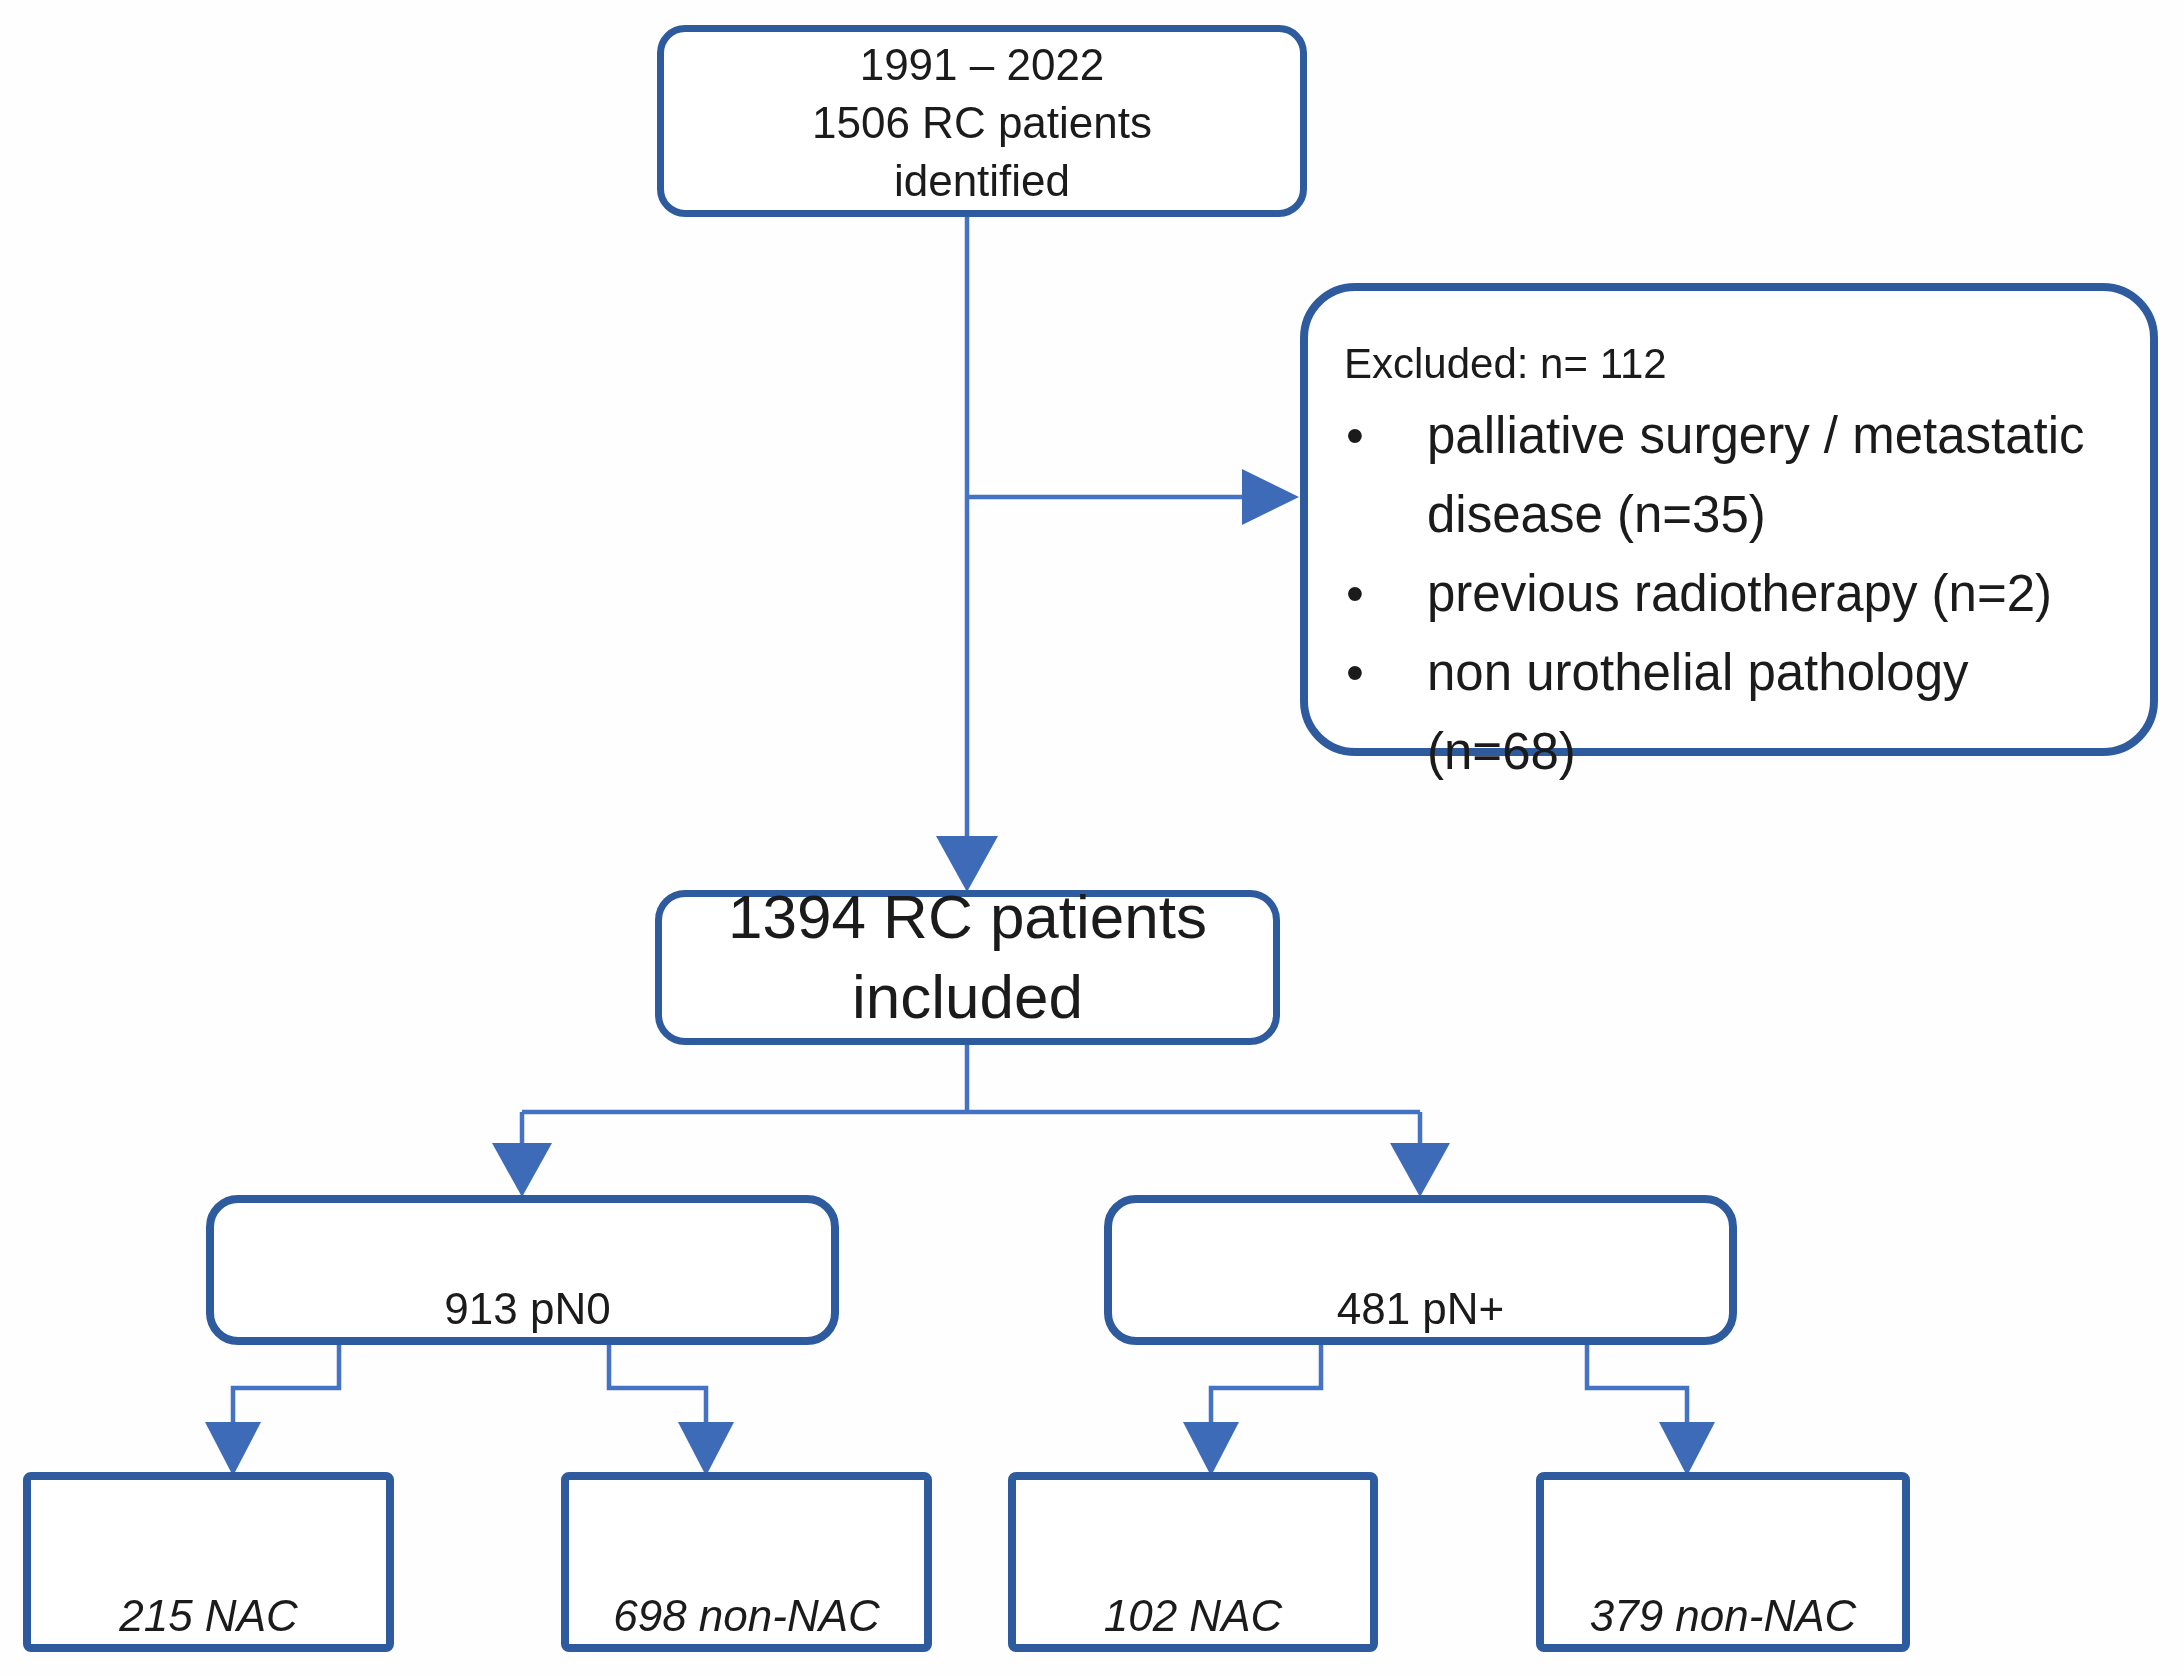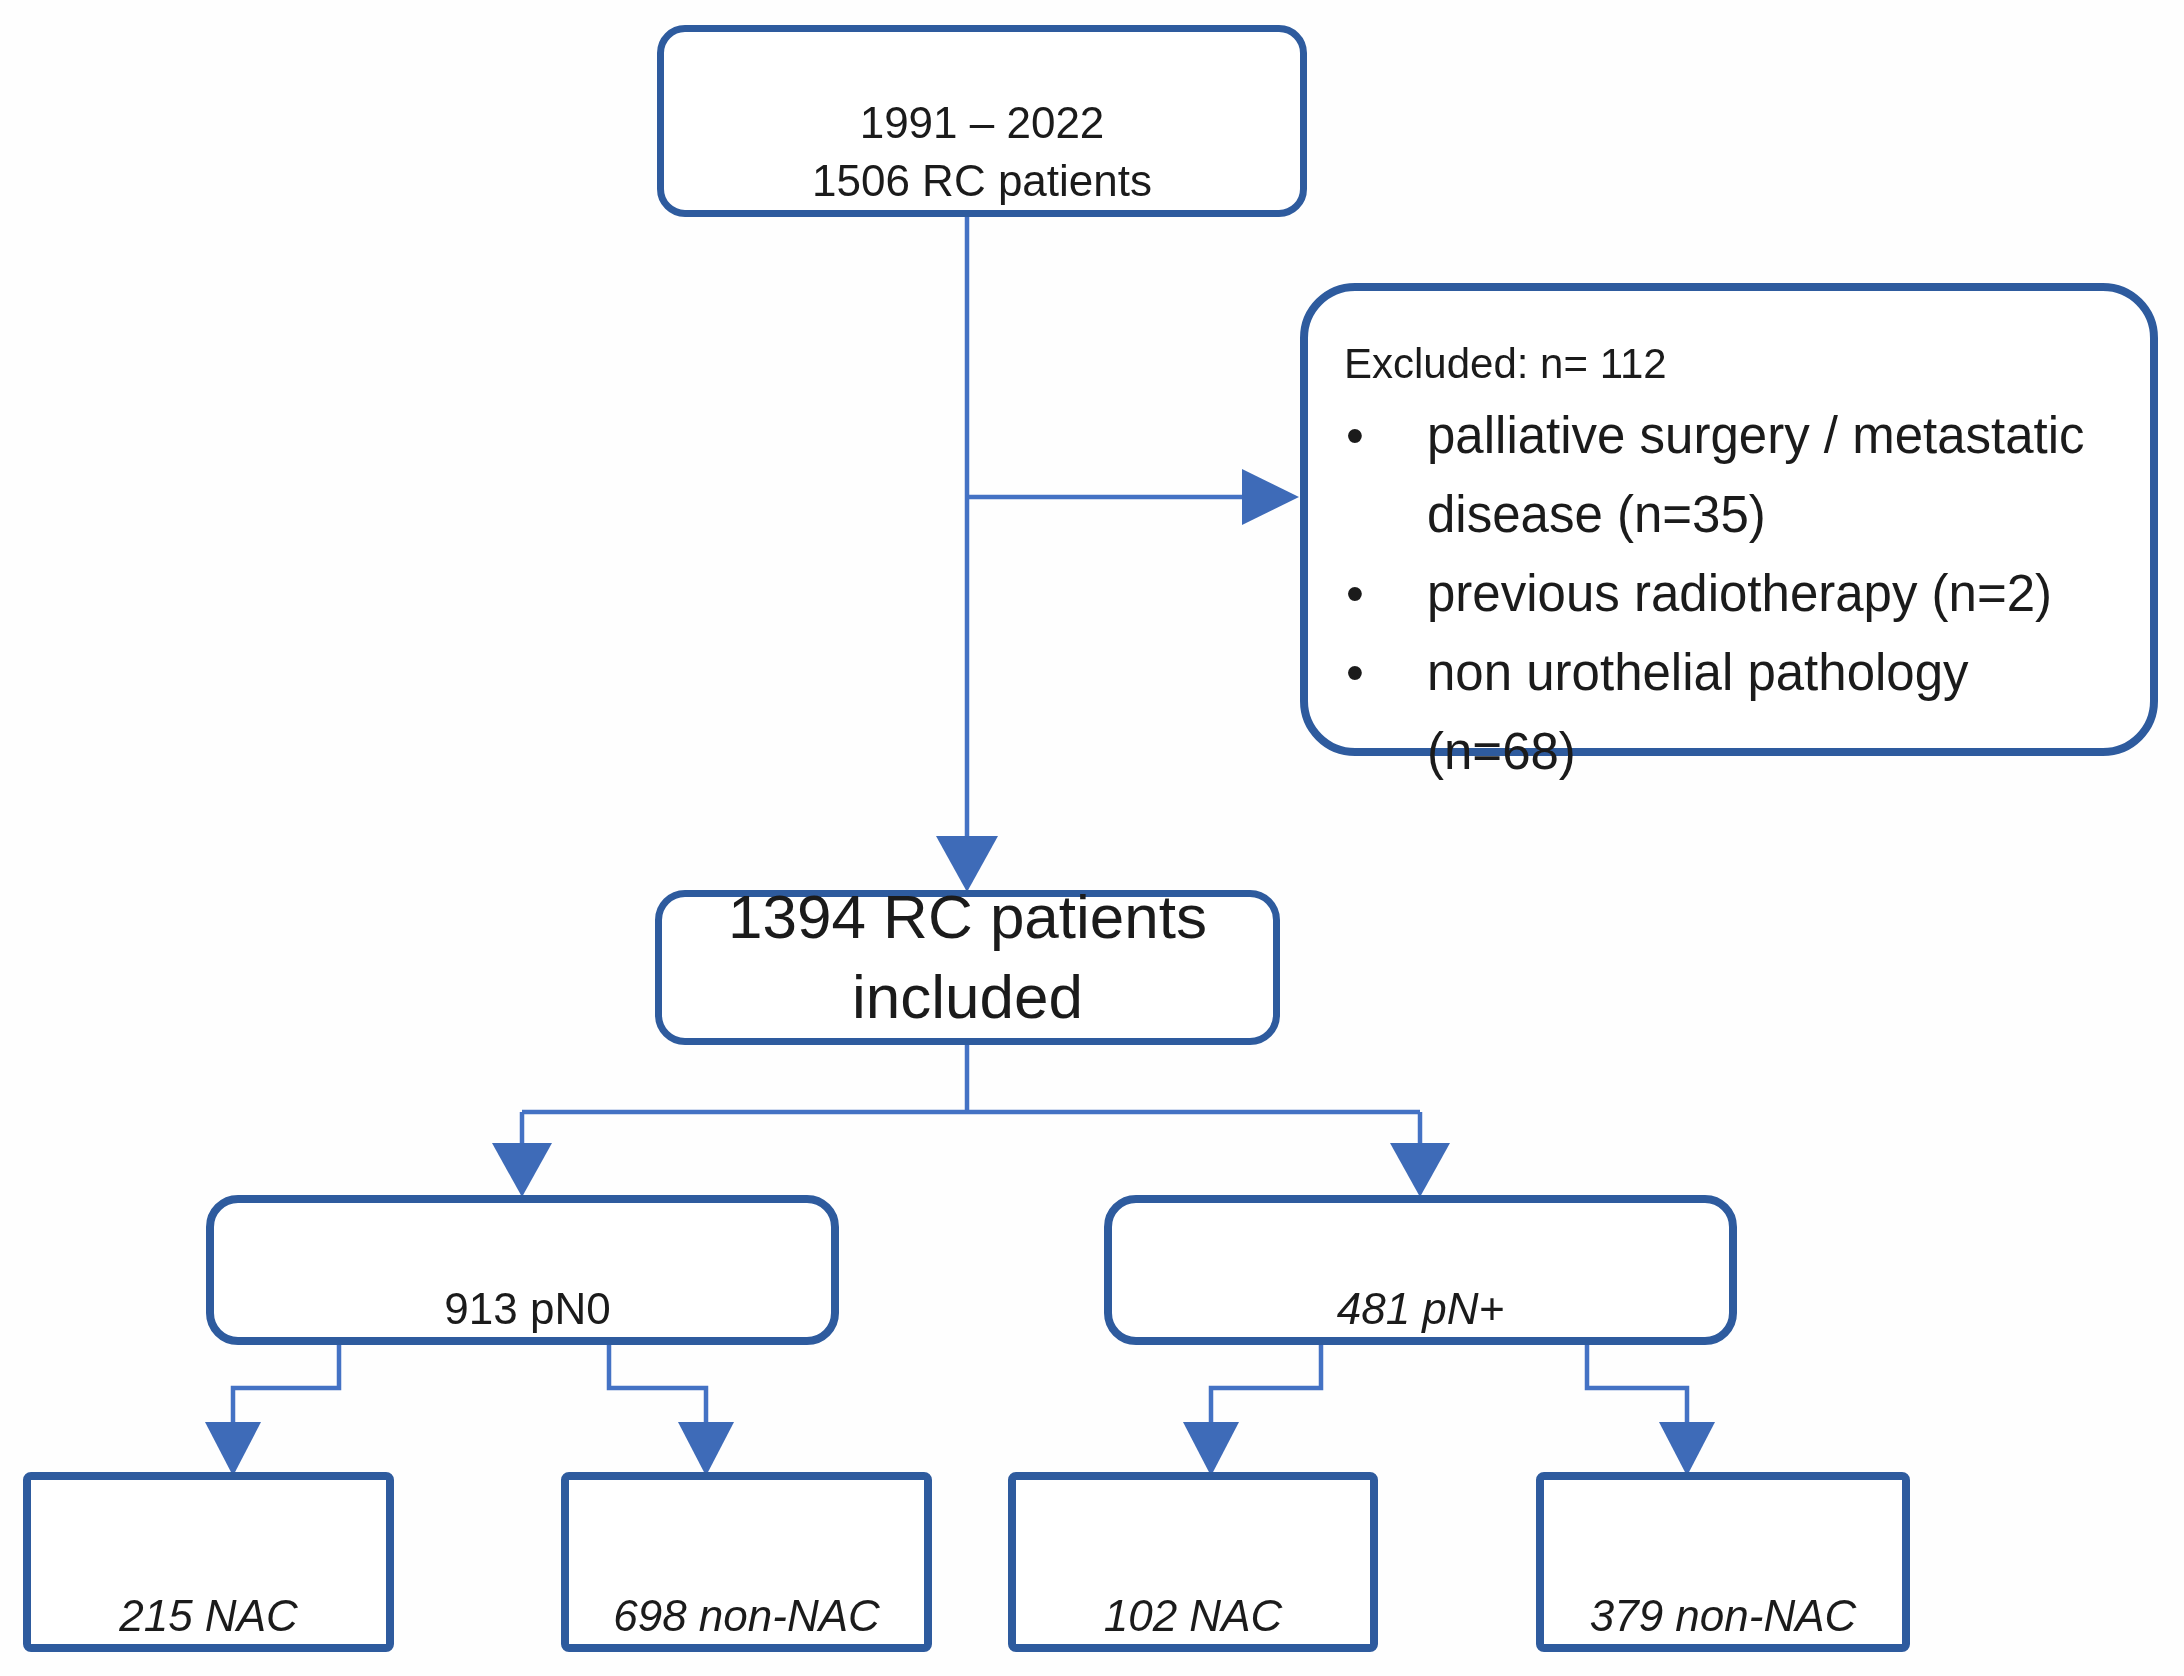--- a/index.html
+++ b/index.html
@@ -84,21 +84,21 @@
     left: 655px; top: 890px; width: 625px; height: 155px;
     border-radius: 30px;
   }
   .node-included .box-label { font-size: 62px; }
   .node-pn0 {
     left: 206px; top: 1195px; width: 633px; height: 150px;
     border-radius: 32px; border-width: 8px; padding-left: 10px;
   }
   .node-pnplus {
     left: 1104px; top: 1195px; width: 633px; height: 150px;
-    border-radius: 32px; border-width: 8px; font-style: italic;
+    border-radius: 32px; border-width: 8px;
   }
   .leaf {
     top: 1472px; height: 180px;
     border-radius: 8px; border-width: 8px; font-style: italic;
   }
   .node-pn0-nac    { left: 23px;   width: 371px; }
   .node-pn0-nonnac { left: 561px;  width: 371px; }
   .node-pnplus-nac { left: 1008px; width: 370px; }
   .node-pnplus-nonnac { left: 1536px; width: 374px; }
 </style>
@@ -152,20 +152,21 @@
     <g>
       <path class="ln" d="M1587 1345 V1388 H1687 V1424"></path>
       <polygon class="arw" points="1659,1422 1715,1422 1687,1476"></polygon>
     </g>
   </svg>
 
   <div class="box node-identified">
     <div class="box-label">
       <div>1991 – 2022</div>
       <div>1506 RC patients</div>
+      <div>identified</div>
     </div>
   </div>
 
   <div class="box node-excluded">
     <p class="excluded-title">Excluded: n= 112</p>
     <ul class="excluded-list">
       <li class="excluded-item">palliative surgery / metastatic disease  (n=35)</li>
       <li class="excluded-item">previous radiotherapy (n=2)</li>
       <li class="excluded-item">non urothelial pathology (n=68)</li>
     </ul>

